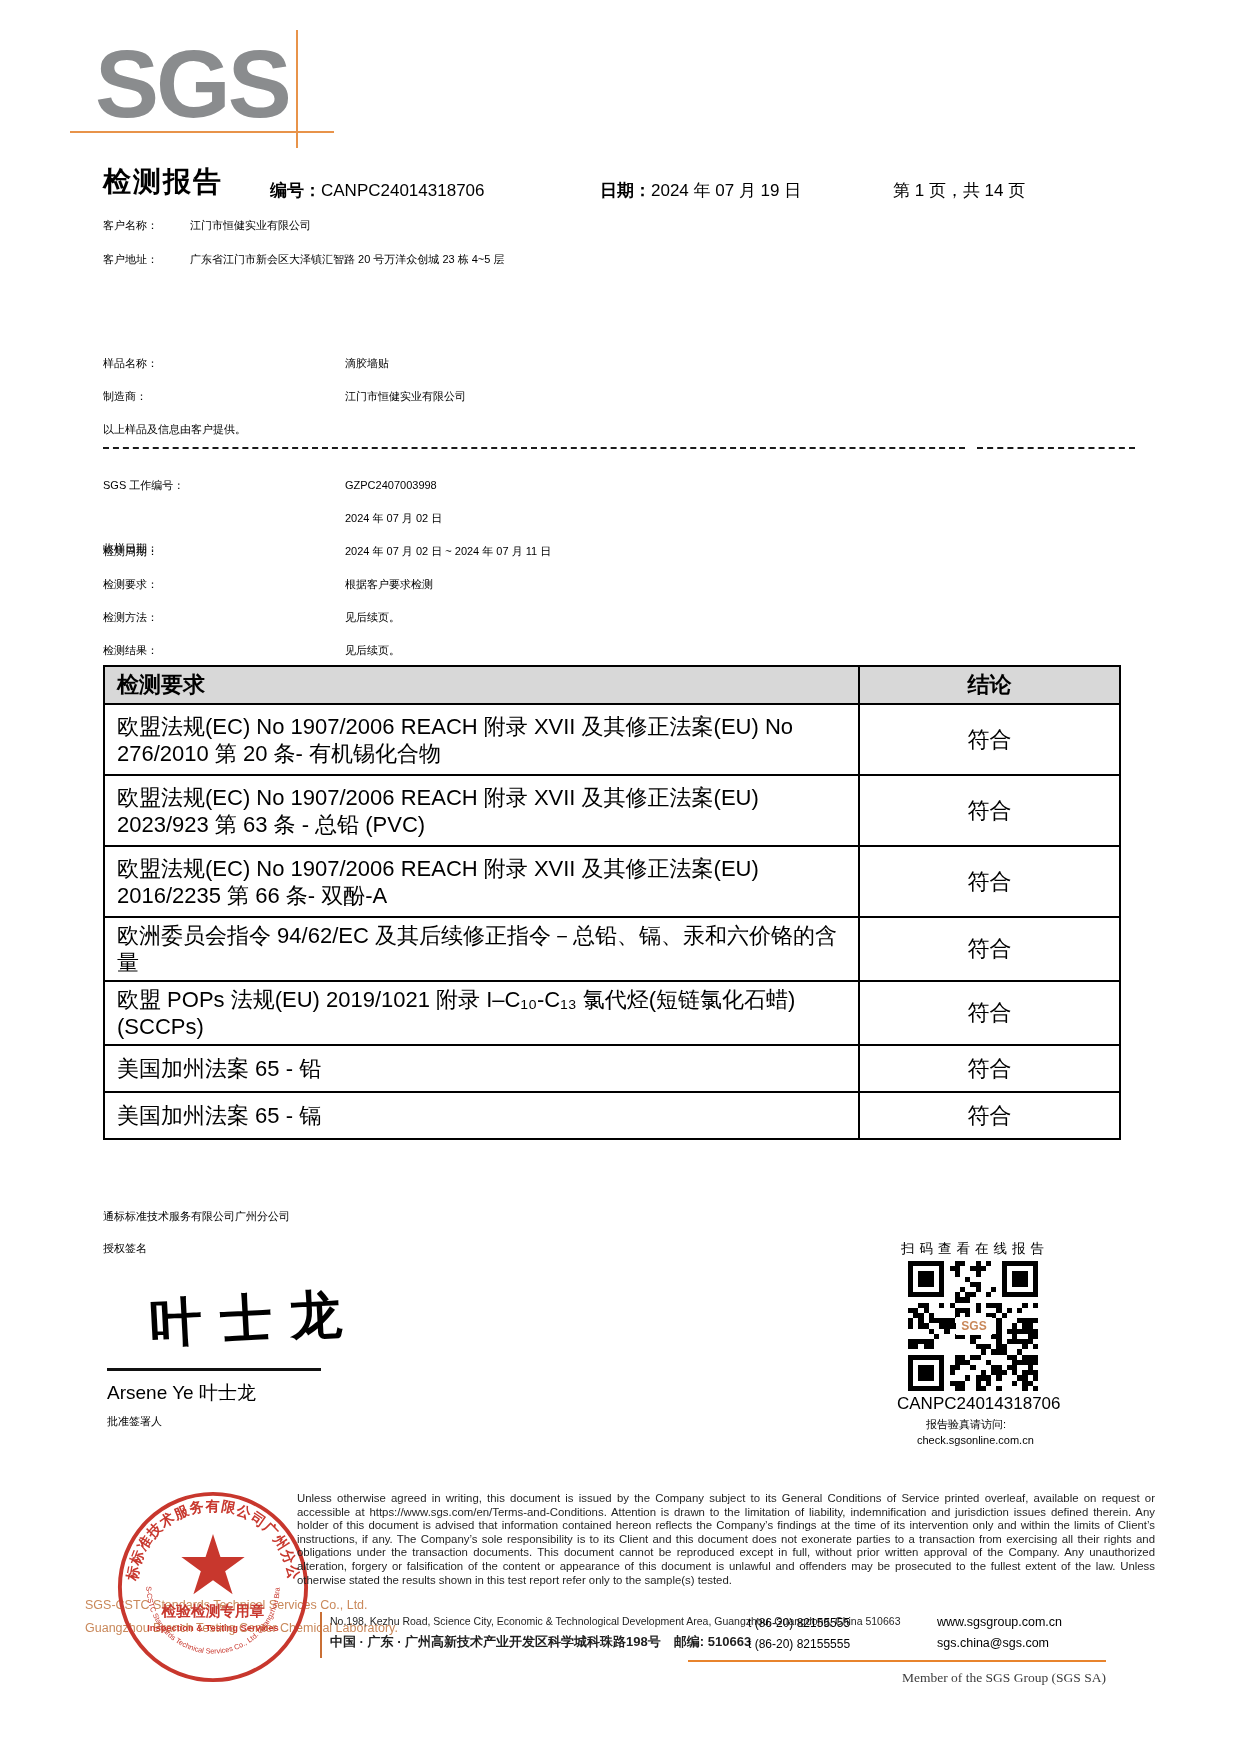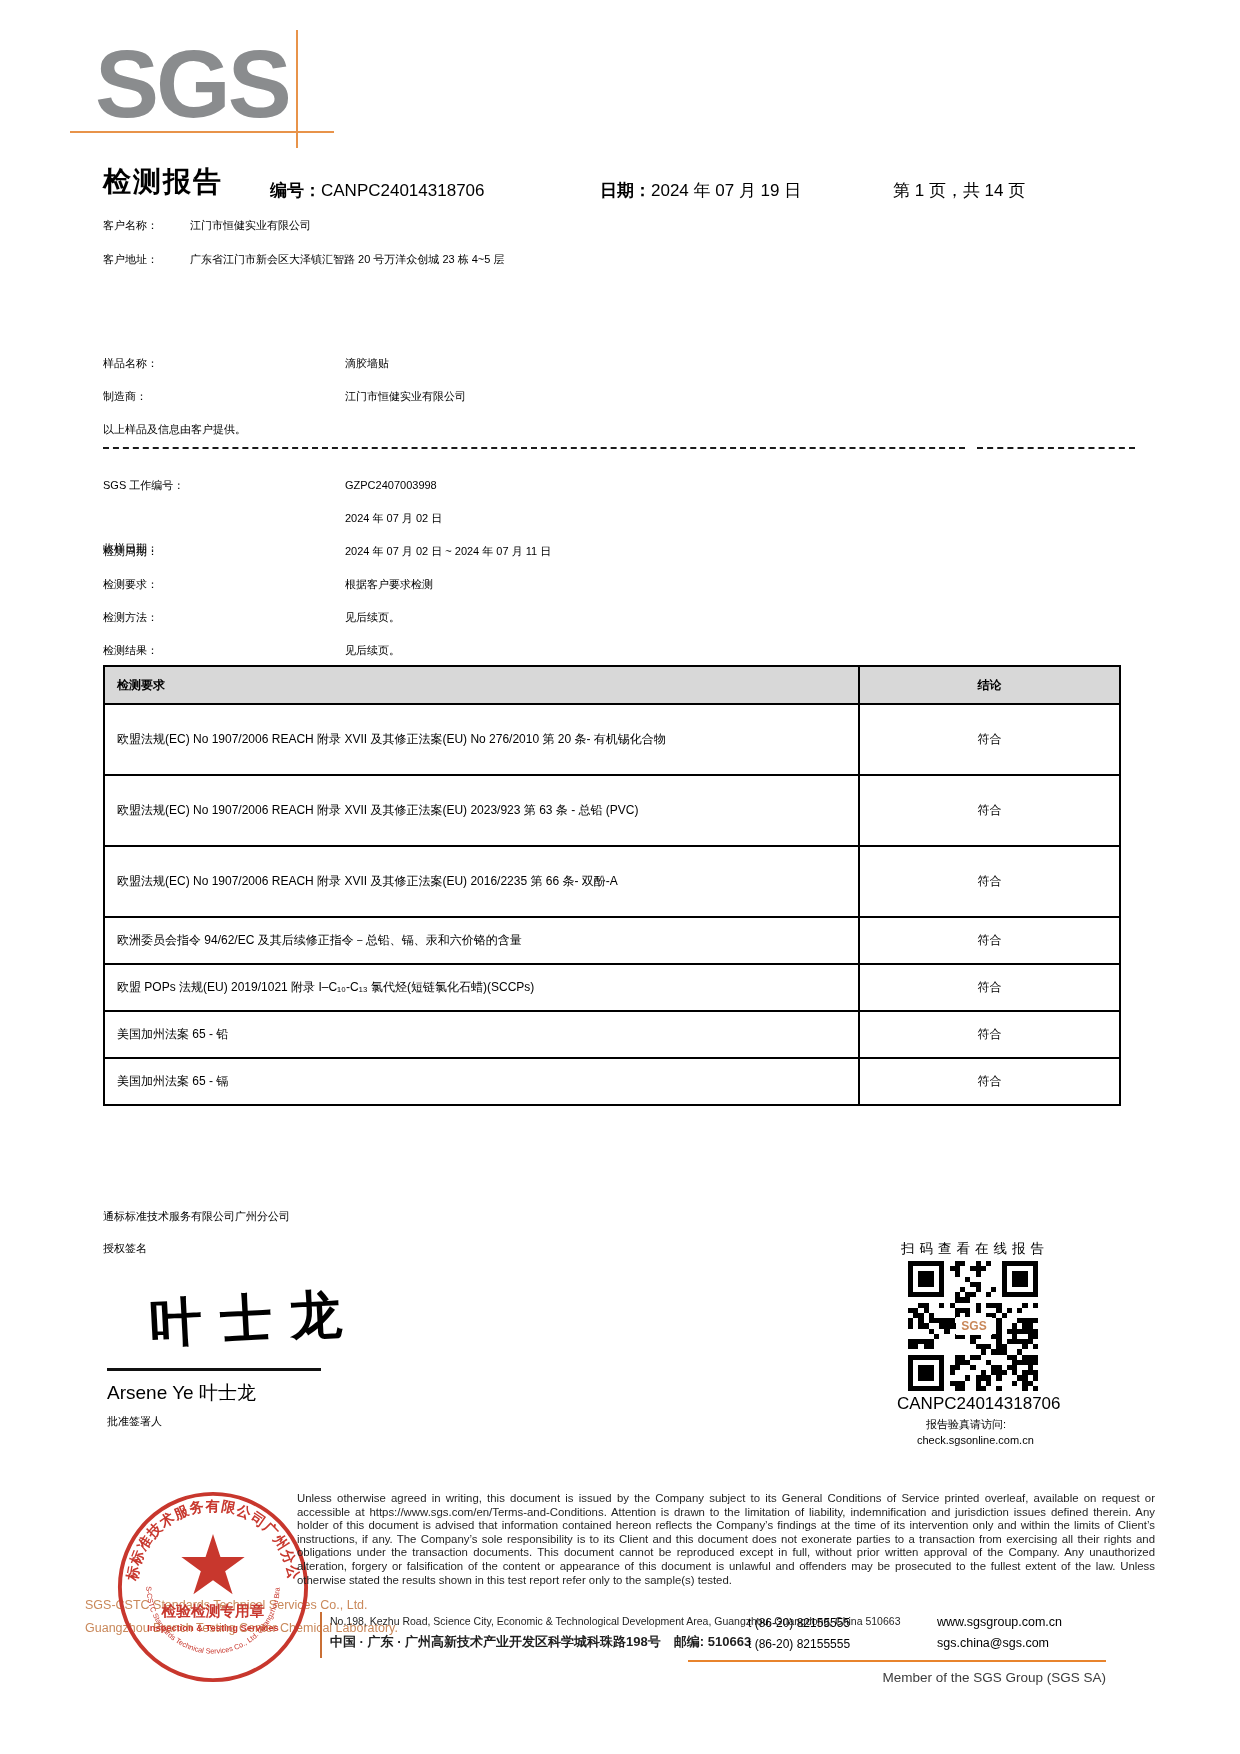--- a/index.html
+++ b/index.html
@@ -15,21 +15,21 @@
 
   
   .logo-text{font-size:96px;font-weight:bold;color:#8a8c8e;letter-spacing:-3px;line-height:1;}
   .logo-hline{background:#e8934a;height:2px;}
   .logo-vline{background:#e8934a;width:2px;}
 
   .dash{border-top:2px dashed #1a1a1a;}
 
   
   table.results{position:absolute;left:103px;top:665px;width:1018px;border-collapse:collapse;table-layout:fixed;}
-  table.results th, table.results td{border:2px solid #000;font-size:12px;vertical-align:middle;}
+  table.results th, table.results td{border:2px solid #000;font-size:22px;vertical-align:middle;}
   table.results th{background:#d8d8d8;height:32px;font-weight:bold;padding:2px 12px;text-align:left;}
   table.results th.col-con{width:251px;text-align:center;padding:2px 4px;}
   td.req{padding:4px 12px;line-height:27px;}
   td.con{text-align:center;}
   tr.tall{height:71px;} tr.short{height:47px;}
 
   
   .sig-script{font-size:52px;font-weight:bold;letter-spacing:18px;transform:rotate(-3deg);white-space:nowrap;}
   .sig-line{background:#111;height:3px;}
 
@@ -812,15 +812,15 @@
 
   <div class="abs vbar" style="left:320px;top:1612px;height:46px;"></div>
   <div class="abs addr-en" style="left:330px;top:1615px;">No.198, Kezhu Road, Science City, Economic &amp; Technological Development Area, Guangzhou, Guangdong, China 510663</div>
   <div class="abs addr-cn" style="left:330px;top:1633px;">中国 · 广东 · 广州高新技术产业开发区科学城科珠路198号　邮编: 510663</div>
   <div class="abs tel" style="left:748px;top:1616px;">t  (86-20) 82155555</div>
   <div class="abs tel" style="left:748px;top:1637px;">t  (86-20) 82155555</div>
   <div class="abs net" style="left:937px;top:1615px;">www.sgsgroup.com.cn</div>
   <div class="abs net" style="left:937px;top:1636px;">sgs.china@sgs.com</div>
 
   <div class="abs orange-rule" style="left:688px;top:1660px;width:418px;"></div>
-  <div class="abs member" style="left:688px;top:1670px;width:418px;">Member of the SGS Group (SGS SA)</div>
+  <div class="abs member" style="left:688px;top:1670px;width:418px;font-family:Liberation Serif, serif;">Member of the SGS Group (SGS SA)</div>
 
 </div>
 
 </body></html>

